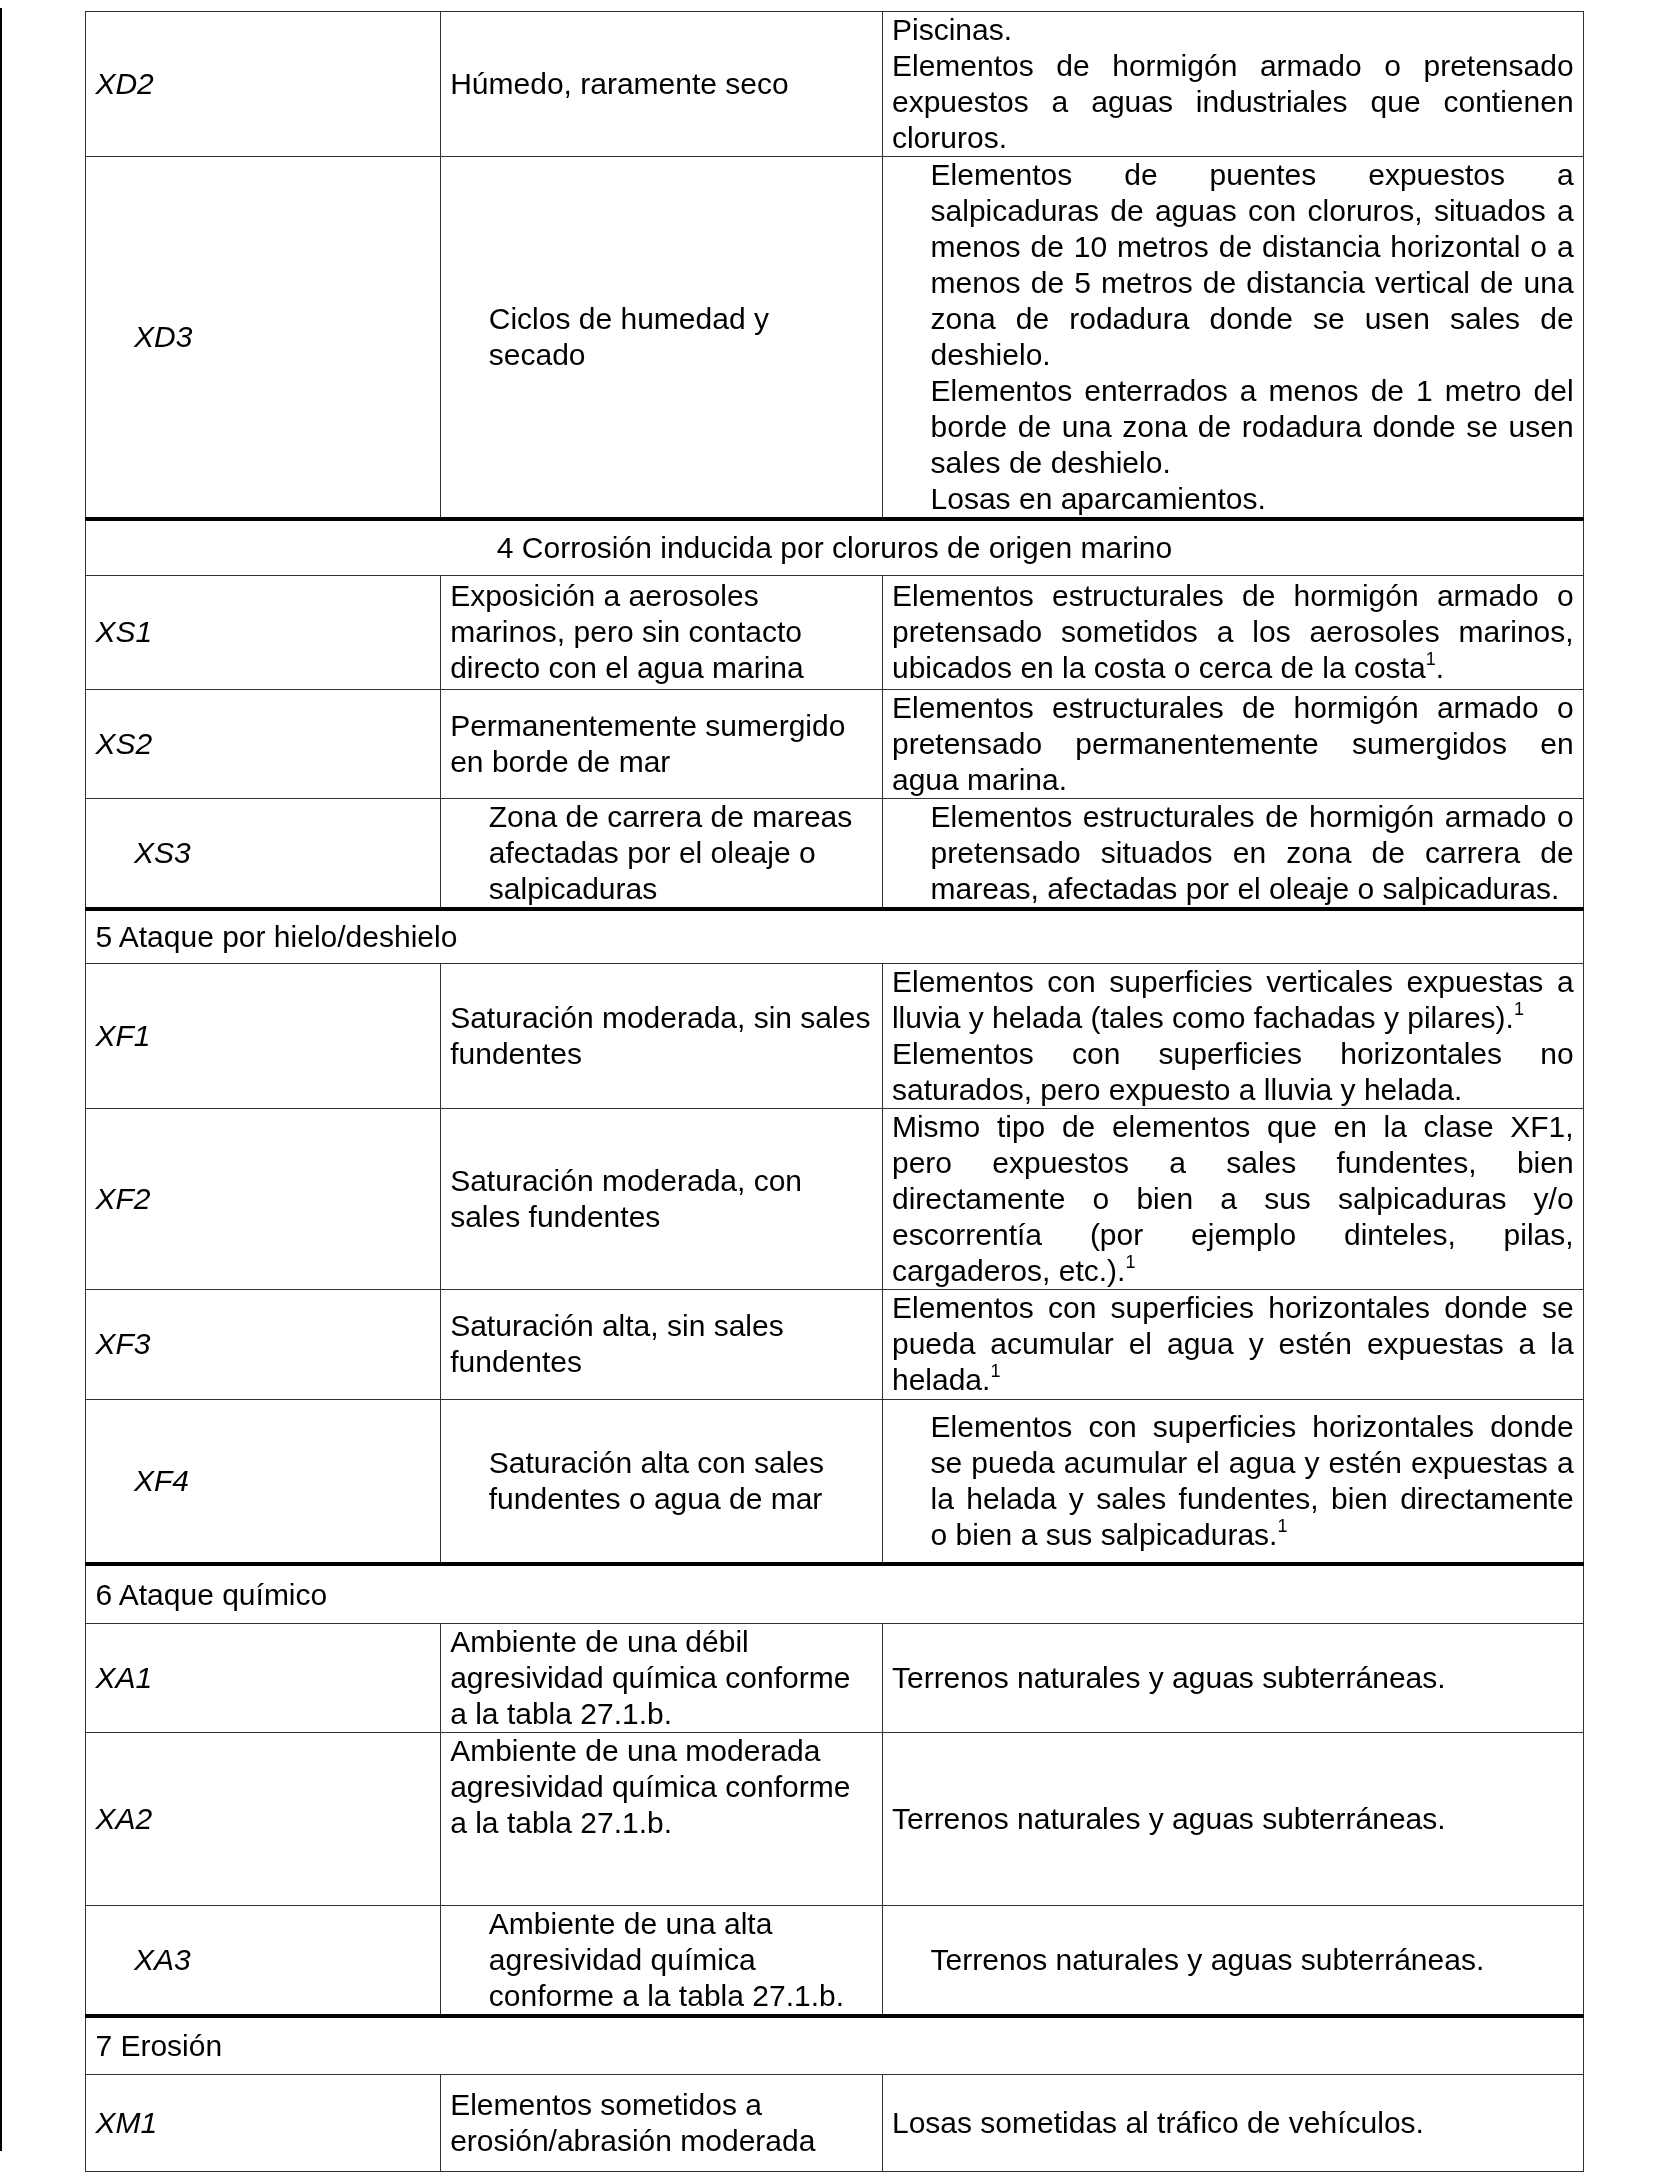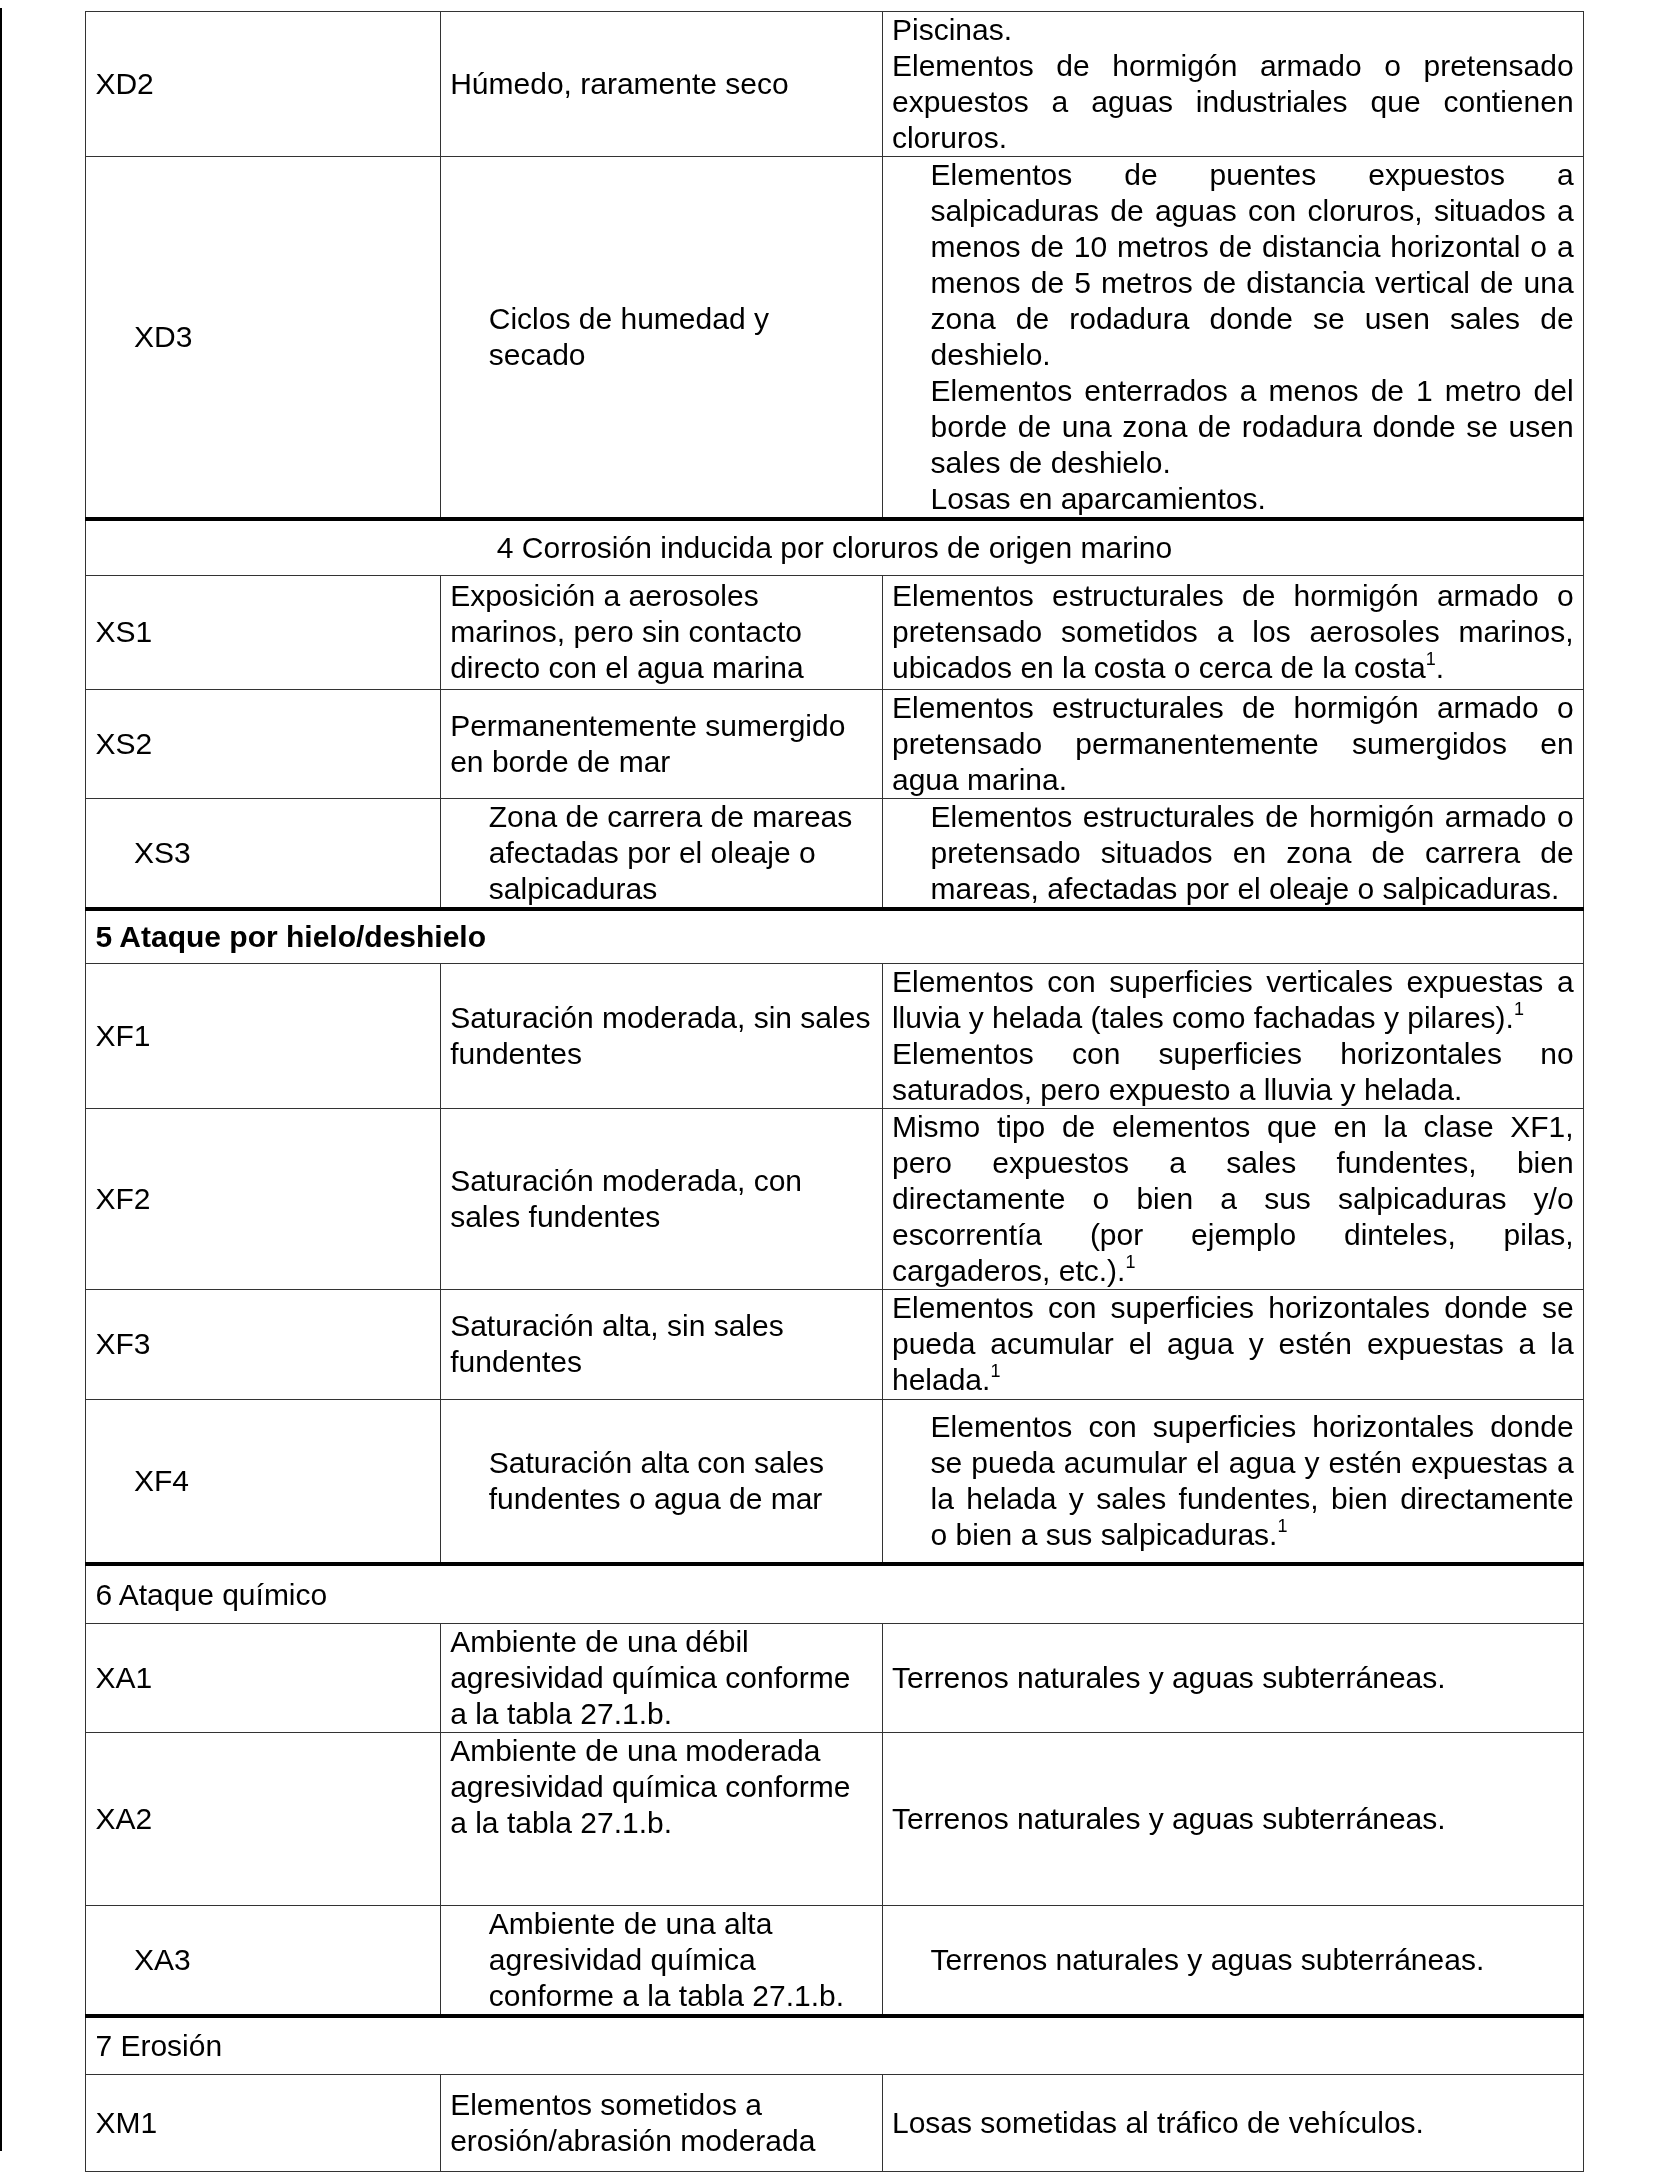--- a/index.html
+++ b/index.html
@@ -2,21 +2,21 @@
 <html style="font-size:12.6px"><head>
 <meta charset="utf-8">
 <style>
   html, body { margin: 0; padding: 0; background: #ffffff; }
   body { width: 1672px; height: 2183px; position: relative; overflow: hidden;
          font-family: "Liberation Sans", sans-serif; color: #000; }
   .edge-line { position: absolute; left: 0; top: 7.9px; width: 2.4px; height: 2143px; background: #000; }
   table.exposure { position: absolute; left: 85px; top: 11px; width: 1499px;
          border-collapse: collapse; table-layout: fixed; font-size: 30px; line-height: 36px; }
   table.exposure td { border: 1.6px solid #333; padding: 0 9.4px; vertical-align: middle; }
-  td.c1 { width: 335px; }
+  td.c1 { width: 335px; font-style: italic; }
   td.c2 { width: 422px; }
   td.c3 { text-align: justify; text-align-last: left; }
   tr.group td { padding: 7.9px 9.4px; }
   tr.thick-bottom td { border-bottom: 4.7px solid #000; padding-left: 48px; }
   .desc-line { display: block; }
   sup { font-size: 0.6em; line-height: 0; position: relative; top: -0.1em; }
 </style>
 </head>
 <body>
 
@@ -58,21 +58,21 @@
           <span class="desc-line"><span>Elementos estructurales de hormigón armado o pretensado permanentemente sumergidos en agua marina.</span></span>
         </td>
       </tr>
       <tr class="thick-bottom" style="height: 111px;">
         <td class="c1">XS3</td>
         <td class="c2">Zona de carrera de mareas afectadas por el oleaje o salpicaduras</td>
         <td class="c3">
           <span class="desc-line"><span>Elementos estructurales de hormigón armado o pretensado situados en zona de carrera de mareas, afectadas por el oleaje o salpicaduras.</span></span>
         </td>
       </tr>
-      <tr class="group" style="height: 51px; font-weight: bold;">
+      <tr class="group" style="height: 51px;">
         <td colspan="3">5 Ataque por hielo/deshielo</td>
       </tr>
       <tr style="height: 143px;">
         <td class="c1">XF1</td>
         <td class="c2">Saturación moderada, sin sales fundentes</td>
         <td class="c3">
           <span class="desc-line"><span>Elementos con superficies verticales expuestas a lluvia y helada (tales como fachadas y pilares).</span><sup>1</sup></span>
           <span class="desc-line"><span>Elementos con superficies horizontales no saturados, pero expuesto a lluvia y helada.</span></span>
         </td>
       </tr>

